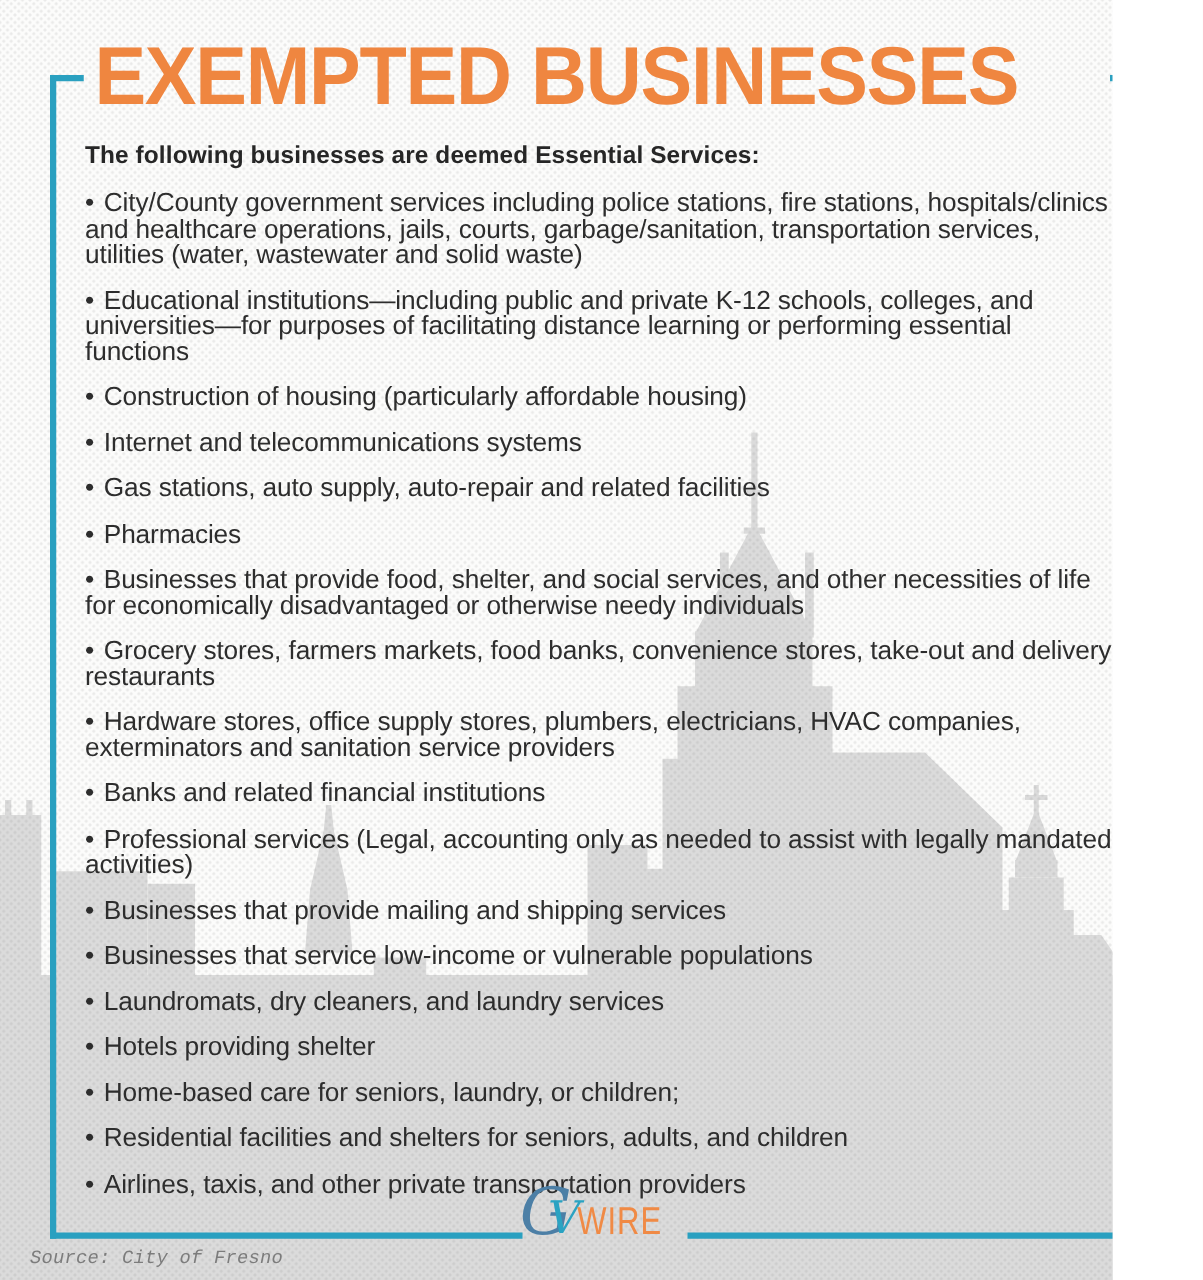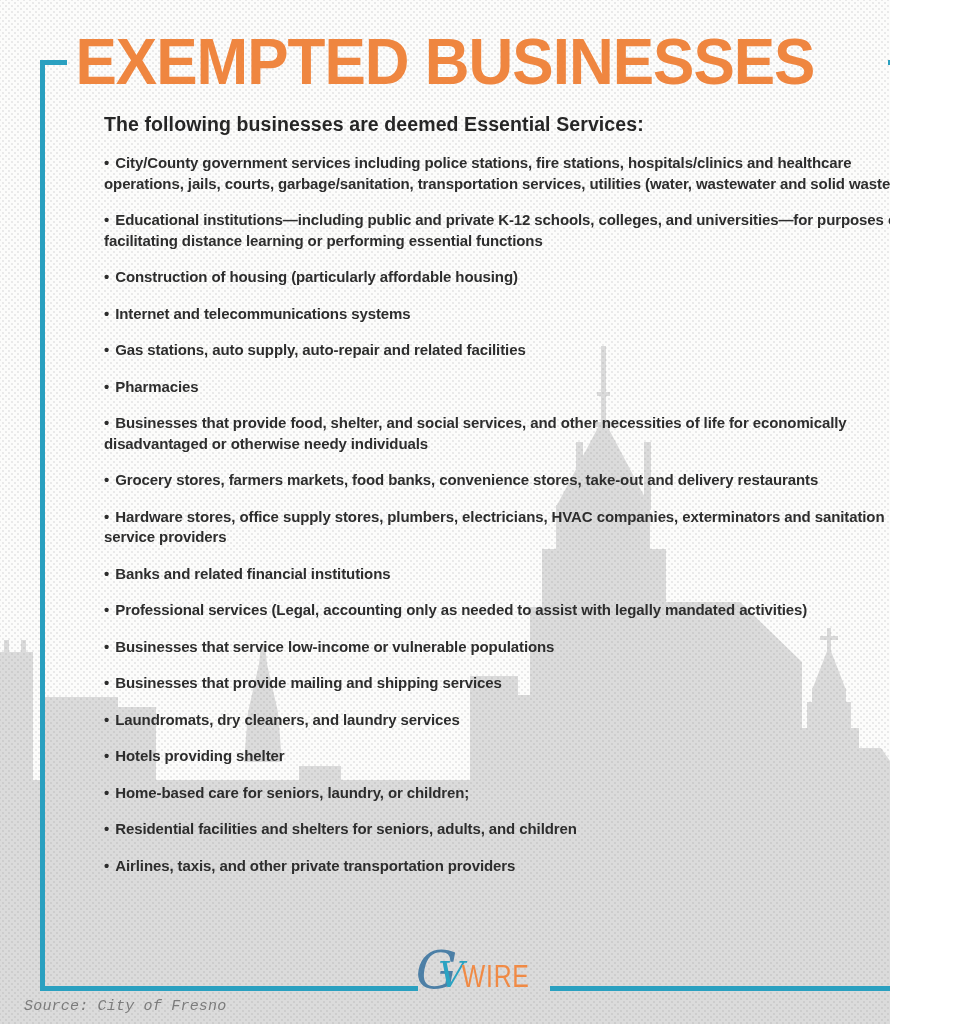--- a/index.html
+++ b/index.html
@@ -37,29 +37,28 @@
     position:absolute; left:0; right:0; top:24px; z-index:3;
     text-align:center; color:#ef8640;
     font-size:62px; font-weight:800; letter-spacing:-1px;
     transform:scaleY(1.06); transform-origin:center top;
     white-space:nowrap;
   }
 
   .content {
     position:absolute; left:68px; top:113px; width:826px; z-index:3;
     color:#2d2d2d;
-    margin-left:36px;
   }
   .subtitle {
     font-size:19.5px; font-weight:700; letter-spacing:0.1px;
     margin-bottom:17px; color:#262626;
   }
   .bullet {
-    font-size:15px; line-height:20.5px; letter-spacing:-0.1px;
-    margin-bottom:16px; font-weight:700;
+    font-size:21px; line-height:20.5px; letter-spacing:-0.1px;
+    margin-bottom:16px; font-weight:400;
   }
   .bullet .marker { margin-right:2px; }
 
   .logo {
     position:absolute; left:481px; top:948px; transform:translateX(-50%);
     z-index:5; display:flex; align-items:flex-end; white-space:nowrap;
   }
   .logo-g {
     font-family:"DejaVu Serif", serif; font-style:italic;
     font-size:52px; line-height:44px; color:#4c7fa6;
@@ -147,22 +146,22 @@
         <div class="bullet"><span class="marker">• </span><span>Educational institutions—including public and private K-12 schools, colleges, and universities—for purposes of facilitating distance learning or performing essential functions</span></div>
         <div class="bullet"><span class="marker">• </span><span>Construction of housing (particularly affordable housing)</span></div>
         <div class="bullet"><span class="marker">• </span><span>Internet and telecommunications systems</span></div>
         <div class="bullet"><span class="marker">• </span><span>Gas stations, auto supply, auto-repair and related facilities</span></div>
         <div class="bullet"><span class="marker">• </span><span>Pharmacies</span></div>
         <div class="bullet"><span class="marker">• </span><span>Businesses that provide food, shelter, and social services, and other necessities of life for economically disadvantaged or otherwise needy individuals</span></div>
         <div class="bullet"><span class="marker">• </span><span>Grocery stores, farmers markets, food banks, convenience stores, take-out and delivery restaurants</span></div>
         <div class="bullet"><span class="marker">• </span><span>Hardware stores, office supply stores, plumbers, electricians, HVAC companies, exterminators and sanitation service providers</span></div>
         <div class="bullet"><span class="marker">• </span><span>Banks and related financial institutions</span></div>
         <div class="bullet"><span class="marker">• </span><span>Professional services (Legal, accounting only as needed to assist with legally mandated activities)</span></div>
+        <div class="bullet"><span class="marker">• </span><span>Businesses that provide mailing and shipping services</span></div>
         <div class="bullet"><span class="marker">• </span><span>Businesses that service low-income or vulnerable populations</span></div>
-        <div class="bullet"><span class="marker">• </span><span>Businesses that provide mailing and shipping services</span></div>
         <div class="bullet"><span class="marker">• </span><span>Laundromats, dry cleaners, and laundry services</span></div>
         <div class="bullet"><span class="marker">• </span><span>Hotels providing shelter</span></div>
         <div class="bullet"><span class="marker">• </span><span>Home-based care for seniors, laundry, or children;</span></div>
         <div class="bullet"><span class="marker">• </span><span>Residential facilities and shelters for seniors, adults, and children</span></div>
         <div class="bullet"><span class="marker">• </span><span>Airlines, taxis, and other private transportation providers</span></div>
       </div>
   </div>
 
   <div class="logo">
     <span class="logo-g">G</span>

